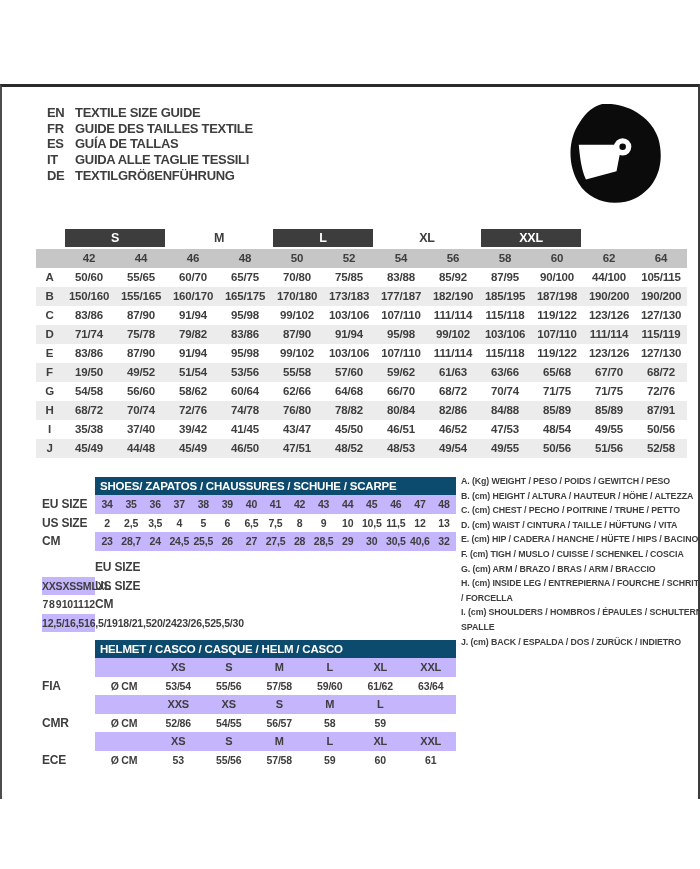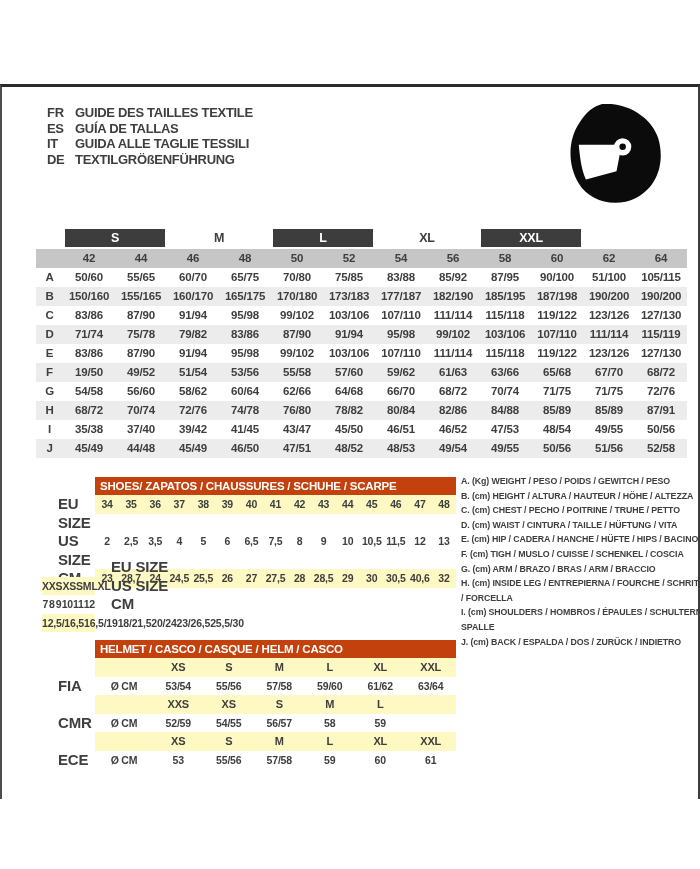--- a/index.html
+++ b/index.html
@@ -25,40 +25,44 @@
   .mt-band{height:20px;}
   .band-label{font-size:12.5px;}
   .band-boxed{background:#3d3d3d;color:#fff;margin:0 2px;height:18px;line-height:18px;}
   .mt-nums{background:#c6c6c6;}
   .mt-data.stripe{background:#ececec;}
   
   .small-section{position:absolute;left:42px;display:grid;grid-template-columns:53px 361px;}
   #shoes-table{top:477px;}
   #gloves-table{top:558px;}
   #helmet-table{top:640px;}
-  .row-label{font-size:15px;font-weight:bold;line-height:18.5px;letter-spacing:-0.2px;margin-left:16px;}
-  .bar{background:#c2410c;color:#fff;font-weight:bold;font-size:11.5px;height:18px;line-height:18px;
+  .row-label{font-size:12px;font-weight:bold;line-height:18.5px;letter-spacing:-0.2px;}
+  .bar{background:#0c4a6e;color:#fff;font-weight:bold;font-size:11.5px;height:18px;line-height:18px;
     padding-left:5px;letter-spacing:-0.2px;}
   .vals{display:grid;height:18.5px;line-height:18.5px;font-size:10.5px;font-weight:bold;
     text-align:center;letter-spacing:-0.2px;}
   .g15{grid-template-columns:repeat(15,1fr);}
   .g6{grid-template-columns:repeat(6,1fr);}
   .helm{grid-template-columns:58px repeat(6,50.5px);}
-  .vals.stripe{background:#fef9c3;}
+  .vals.stripe{background:#c4b5fd;}
   .size-cell{font-size:11px;}
   
   #legend{position:absolute;left:461px;top:474px;width:246px;font-size:8.8px;font-weight:bold;
     line-height:14.6px;letter-spacing:-0.1px;}
 </style>
 </head>
 <body>
 
 <div class="frame"></div>
 
 <header class="langs">
+  <div class="lang-row">
+    <span class="lang-code">EN</span>
+    <span>TEXTILE SIZE GUIDE</span>
+  </div>
   <div class="lang-row">
     <span class="lang-code">FR</span>
     <span>GUIDE DES TAILLES TEXTILE</span>
   </div>
   <div class="lang-row">
     <span class="lang-code">ES</span>
     <span>GUÍA DE TALLAS</span>
   </div>
   <div class="lang-row">
     <span class="lang-code">IT</span>
@@ -107,21 +111,21 @@
       <div>50/60</div>
       <div>55/65</div>
       <div>60/70</div>
       <div>65/75</div>
       <div>70/80</div>
       <div>75/85</div>
       <div>83/88</div>
       <div>85/92</div>
       <div>87/95</div>
       <div>90/100</div>
-      <div>51/100</div>
+      <div>44/100</div>
       <div>105/115</div>
     </div>
     <div class="mt-row mt-data stripe">
       <div>B</div>
       <div>150/160</div>
       <div>155/165</div>
       <div>160/170</div>
       <div>165/175</div>
       <div>170/180</div>
       <div>173/183</div>
@@ -370,21 +374,21 @@
       <div></div>
       <div class="size-cell">XXS</div>
       <div class="size-cell">XS</div>
       <div class="size-cell">S</div>
       <div class="size-cell">M</div>
       <div class="size-cell">L</div>
     </div>
     <div class="row-label">CMR</div>
     <div class="vals helm">
       <div>Ø CM</div>
-      <div>52/59</div>
+      <div>52/86</div>
       <div>54/55</div>
       <div>56/57</div>
       <div>58</div>
       <div>59</div>
     </div>
     <div class="row-label"></div>
     <div class="vals helm stripe">
       <div></div>
       <div class="size-cell">XS</div>
       <div class="size-cell">S</div>

